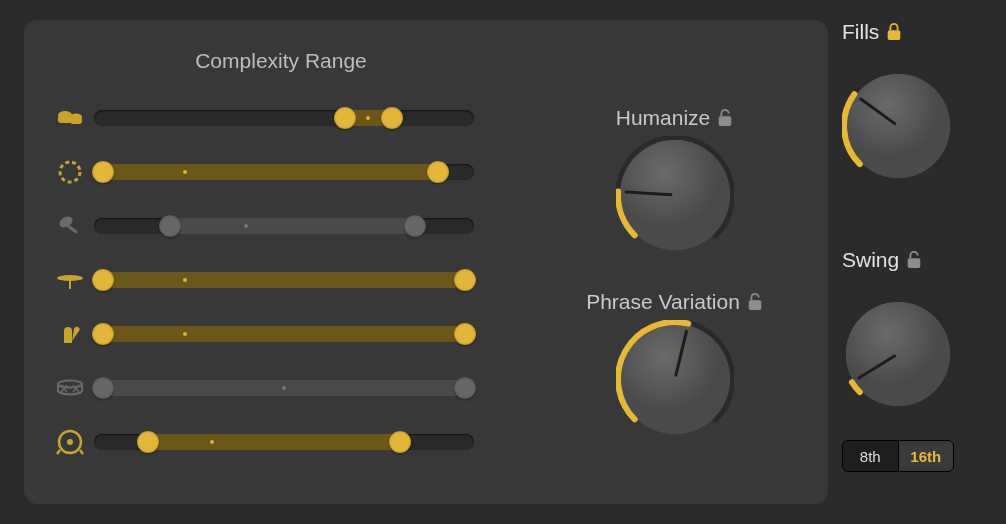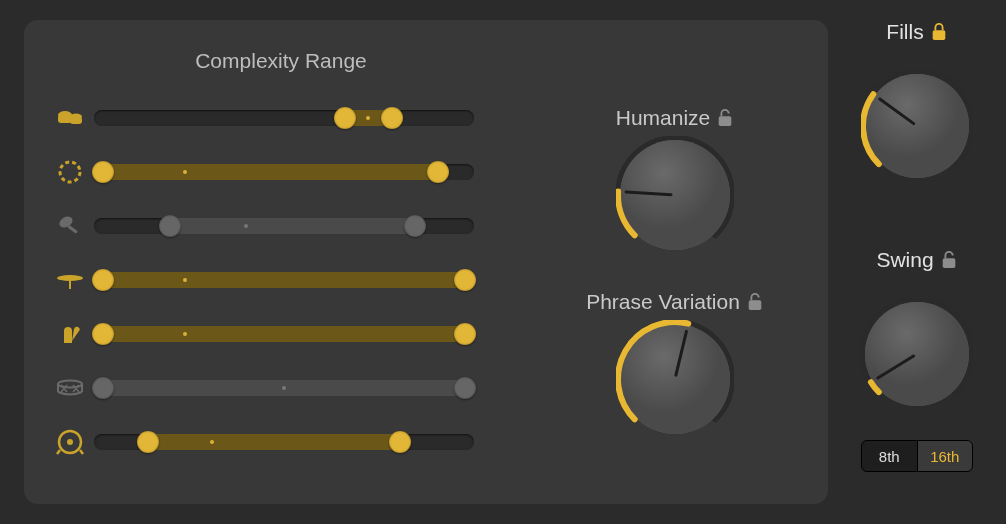--- a/index.html
+++ b/index.html
@@ -118,21 +118,20 @@
   }
   .check-label { font-size:21px; color:#c9c9c9; }
   .knob-group { display:flex; flex-direction:column; align-items:center; gap:6px; }
   .knob-label { font-size:21px; color:#c9c9c9; display:flex; align-items:center; gap:6px; }
   .lock-i { display:inline-flex; }
 
   .side-col {
     width: 150px;
     display:flex;
     flex-direction:column;
-    align-items:center;
     padding-left: 14px;
     gap: 26px;
   }
   .side-label { font-size:21px; color:#e2e2e2; display:flex; align-items:center; gap:6px; font-weight:500;}
   .toggle-seg {
     display:flex;
     width:110px;
     height:30px;
     border-radius:6px;
     background:#1e1e1e;
@@ -141,21 +140,21 @@
     margin-top:4px;
   }
   .seg {
     flex:1;
     display:flex;
     align-items:center;
     justify-content:center;
     font-size:15px;
     color:#ddd;
   }
-  .seg.active { background:#3a3a3a; color:#e9b833; }
+  .seg.active { background:#3a3a3a; color:#e9b833;font-weight:bold; }
   .seg.sep { border-left:1px solid #000; }
   .details-btn {
     margin-top:auto;
     width:110px;
     height:34px;
     border-radius:6px;
     background:#3d3d3d;
     border:1px solid #111;
     color:#e9b833;
     font-size:19px;

